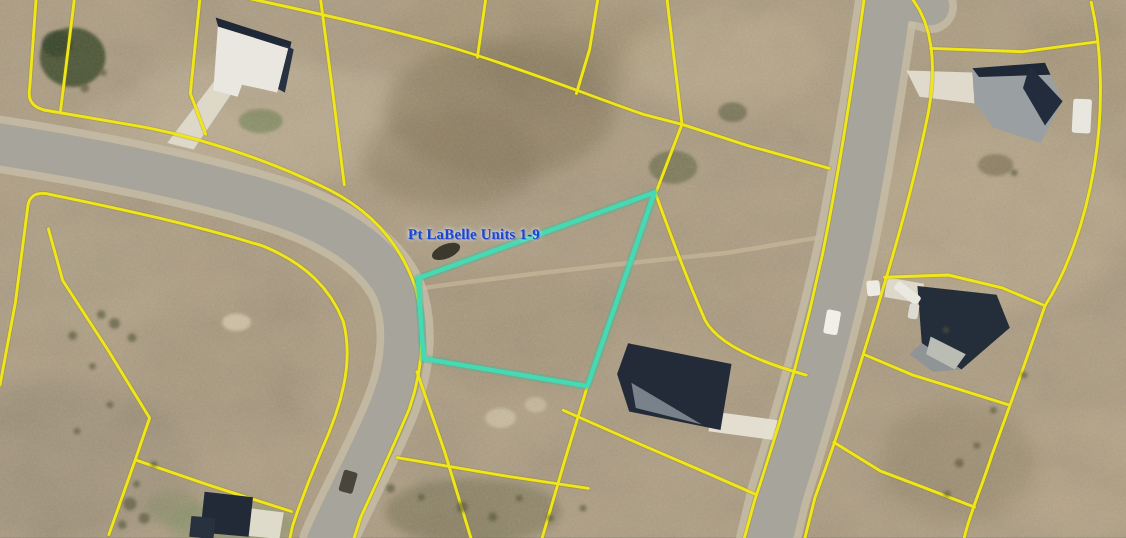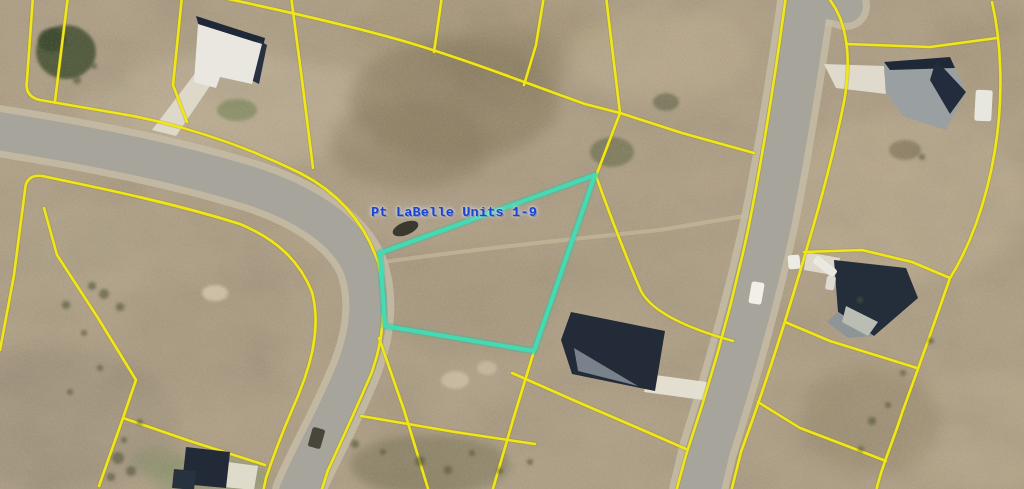--- a/index.html
+++ b/index.html
@@ -1,17 +1,17 @@
 <!DOCTYPE html>
 <html><head>
 <meta charset="utf-8">
 <style>
   html,body{margin:0;padding:0;background:#222;}
   #stage{position:relative;width:1024px;height:489px;overflow:hidden;
-         font-family:Liberation Mono, monospace;}
+         font-family:Liberation Serif, serif;}
   #map-svg{position:absolute;left:0;top:0;}
   #parcel-label{
     position:absolute;
     font-weight:bold;
     white-space:nowrap;
     letter-spacing:0.2px;
     text-shadow: 1px 1px 0 rgba(30,60,160,0.35),
                  0 0 3px rgba(255,255,255,0.9),
                  0 0 6px rgba(210,225,255,0.8);
     user-select:none;

